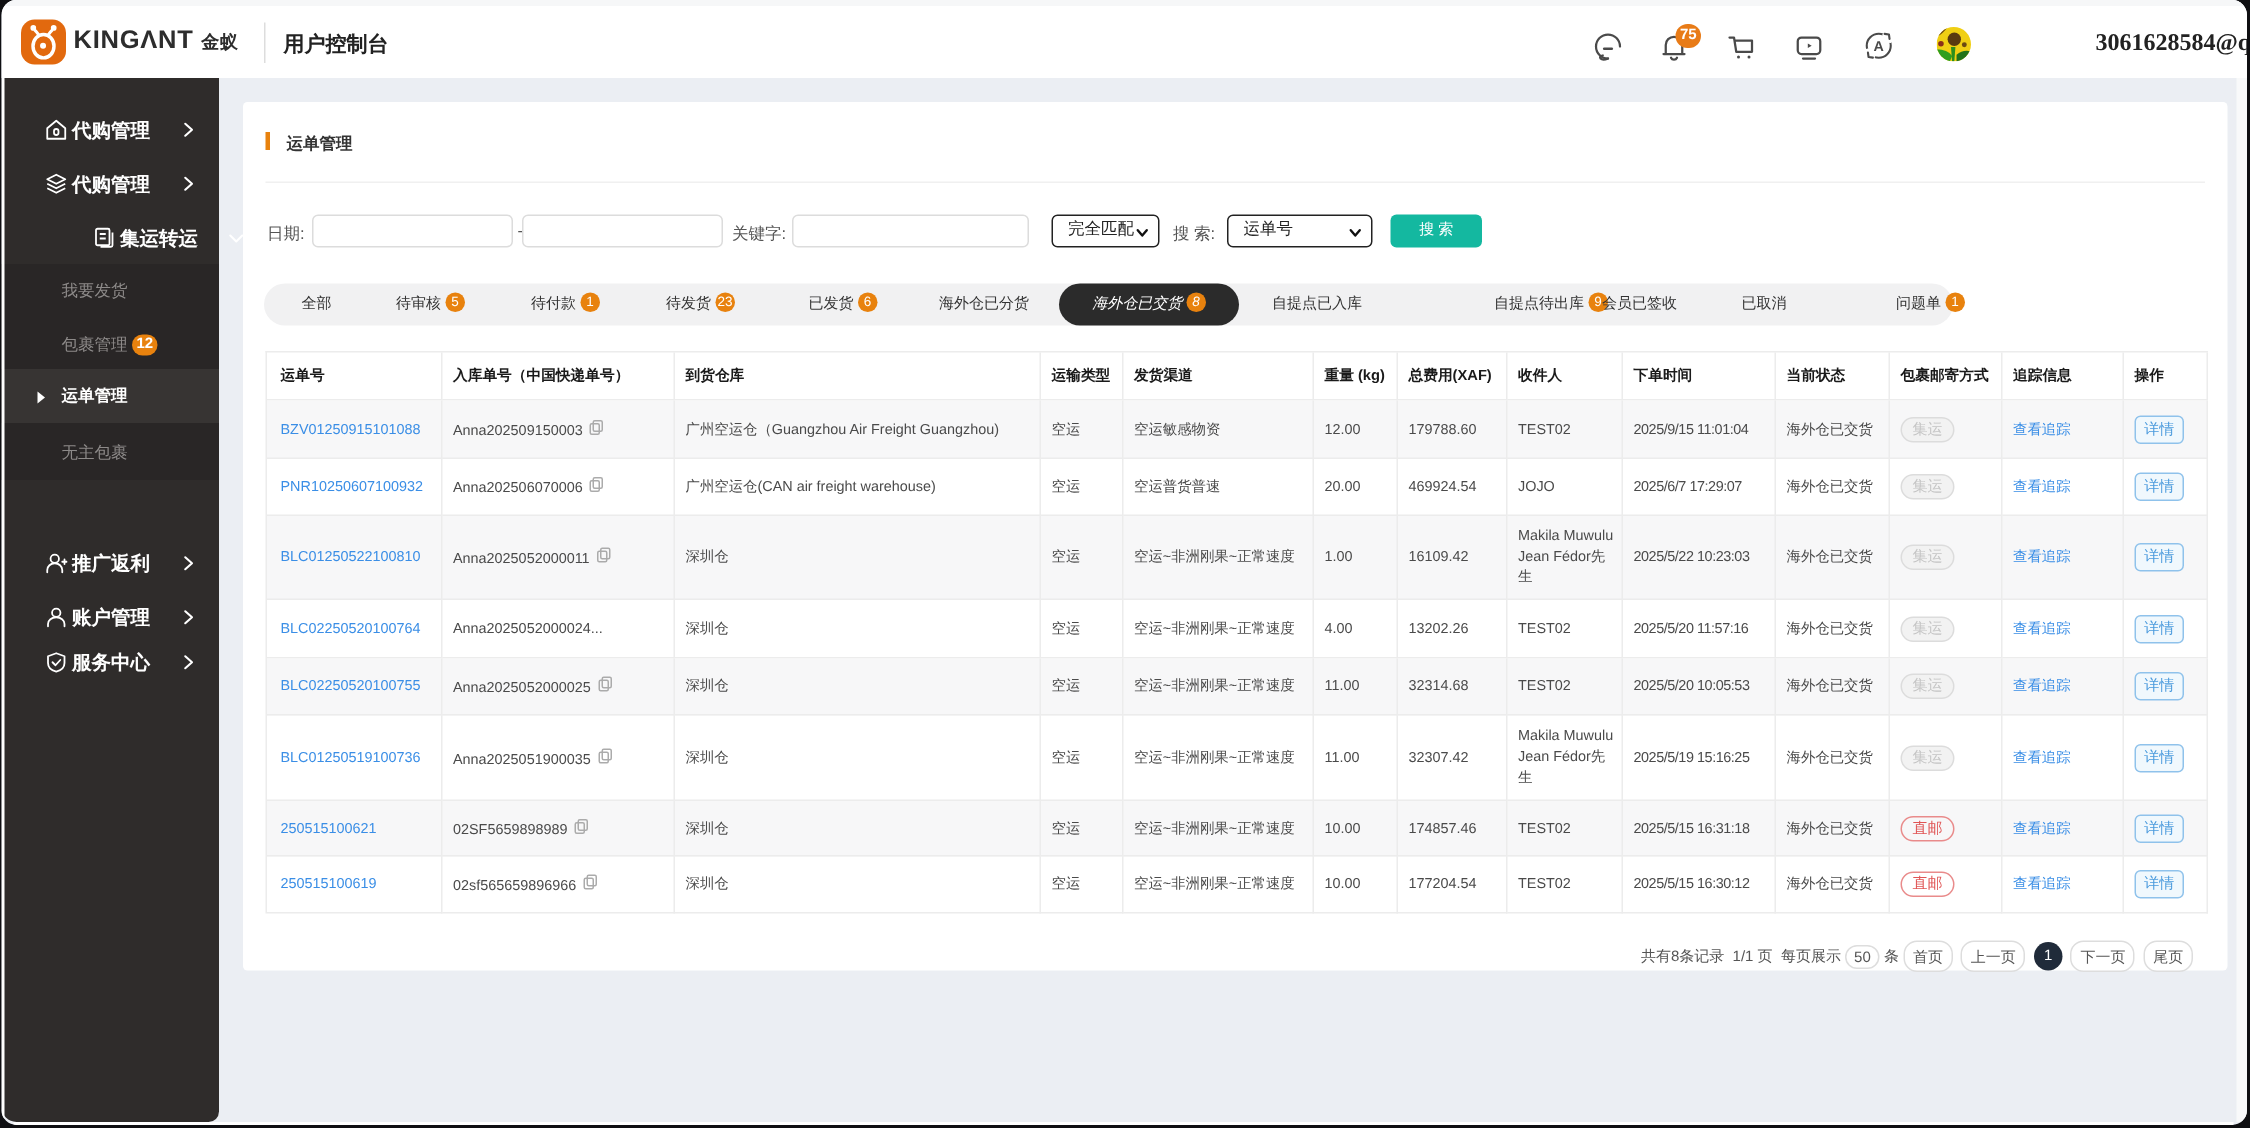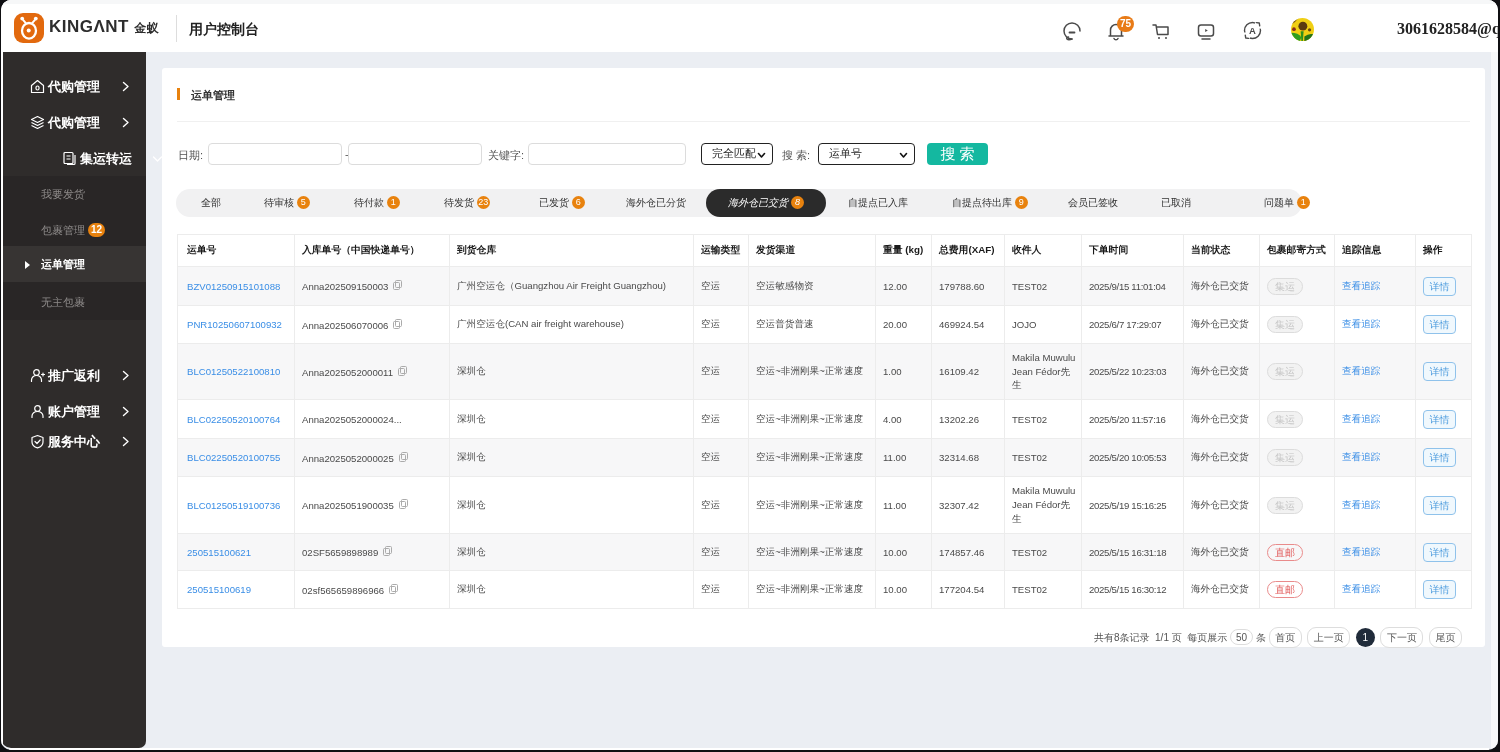--- a/index.html
+++ b/index.html
@@ -30,21 +30,21 @@
 .card{position:absolute;left:16px;top:16px;width:1323px;height:579px;background:#fff;border-radius:3px;}
 .cardtitle{position:absolute;left:15px;top:20px;height:12px;}
 .obar{position:absolute;left:0px;top:0px;width:3px;height:12px;background:#e8820e;}
 .ttext{position:absolute;left:14px;top:0px;font-size:11px;font-weight:bold;color:#333;white-space:nowrap;}
 .tdivider{position:absolute;left:15px;top:53px;width:1293px;height:1px;background:#f0f0f0;}
 
 .srow{position:absolute;left:0;top:75px;width:100%;height:23px;font-size:11px;color:#555;}
 .inp{position:absolute;height:22px;border:1px solid #dcdcdc;border-radius:4px;background:#fff;}
 .sel{position:absolute;height:22px;border:1.5px solid #222;border-radius:4px;background:#fff;font-size:11px;color:#222;line-height:19px;padding-left:10px;}
 .sel svg{position:absolute;right:6px;top:6.5px;}
-.sbtn{position:absolute;left:765px;top:0px;width:61px;height:22px;background:#14b8a0;border-radius:4px;color:#fff;font-size:15px;text-align:center;line-height:22px;}
+.sbtn{position:absolute;left:765px;top:0px;width:61px;height:22px;background:#14b8a0;border-radius:4px;color:#fff;font-size:10px;text-align:center;line-height:22px;}
 
 .tabs{position:absolute;left:14px;top:121px;height:28px;background:#f1f1f2;border-radius:14px;font-size:10px;color:#333;}
 .tab{position:absolute;top:0;height:28px;line-height:28px;white-space:nowrap;}
 .tbadge{display:inline-block;min-width:13px;height:13px;border-radius:7px;background:#e8820e;color:#fff;font-size:9px;line-height:13px;text-align:center;vertical-align:1px;}
 .tab.active{background:#2b2b2b;color:#fff;border-radius:14px;text-align:center;font-style:italic;}
 
 table{position:absolute;left:15px;top:166px;width:1294px;border-collapse:separate;border-spacing:0;table-layout:fixed;font-size:9.6px;color:#4a4a4a;border-left:1px solid #ececec;border-top:1px solid #ececec;}
 th{font-weight:bold;color:#1a1a1a;text-align:left;font-size:9.8px;}
 th,td{border-right:1px solid #ececec;border-bottom:1px solid #ececec;padding:0 0 0 7px;overflow:hidden;white-space:nowrap;}
 th:first-child,td:first-child{padding-left:9px;}
@@ -229,21 +229,21 @@
       </div>
       <div class="tabs" style="width:1126px;">
         <span class="tab" style="left:25px;">全部</span>
         <span class="tab" style="left:88px;">待审核 <span class="tbadge">5</span></span>
         <span class="tab" style="left:178px;">待付款 <span class="tbadge">1</span></span>
         <span class="tab" style="left:268px;">待发货 <span class="tbadge">23</span></span>
         <span class="tab" style="left:363px;">已发货 <span class="tbadge">6</span></span>
         <span class="tab" style="left:450px;">海外仓已分货</span>
         <span class="tab active" style="left:530px;width:120px;">海外仓已交货 <span class="tbadge">8</span></span>
         <span class="tab" style="left:672px;">自提点已入库</span>
-        <span class="tab" style="left:776px;">自提点待出库 <span class="tbadge">9</span></span>
+        <span class="tab" style="left:820px;">自提点待出库 <span class="tbadge">9</span></span>
         <span class="tab" style="left:892px;">会员已签收</span>
         <span class="tab" style="left:985px;">已取消</span>
         <span class="tab" style="left:1060px;margin-left:28px;">问题单 <span class="tbadge">1</span></span>
       </div>
       <table>
         <colgroup>
           <col style="width:117px">
             <col style="width:155px">
             <col style="width:244px">
             <col style="width:55px">

